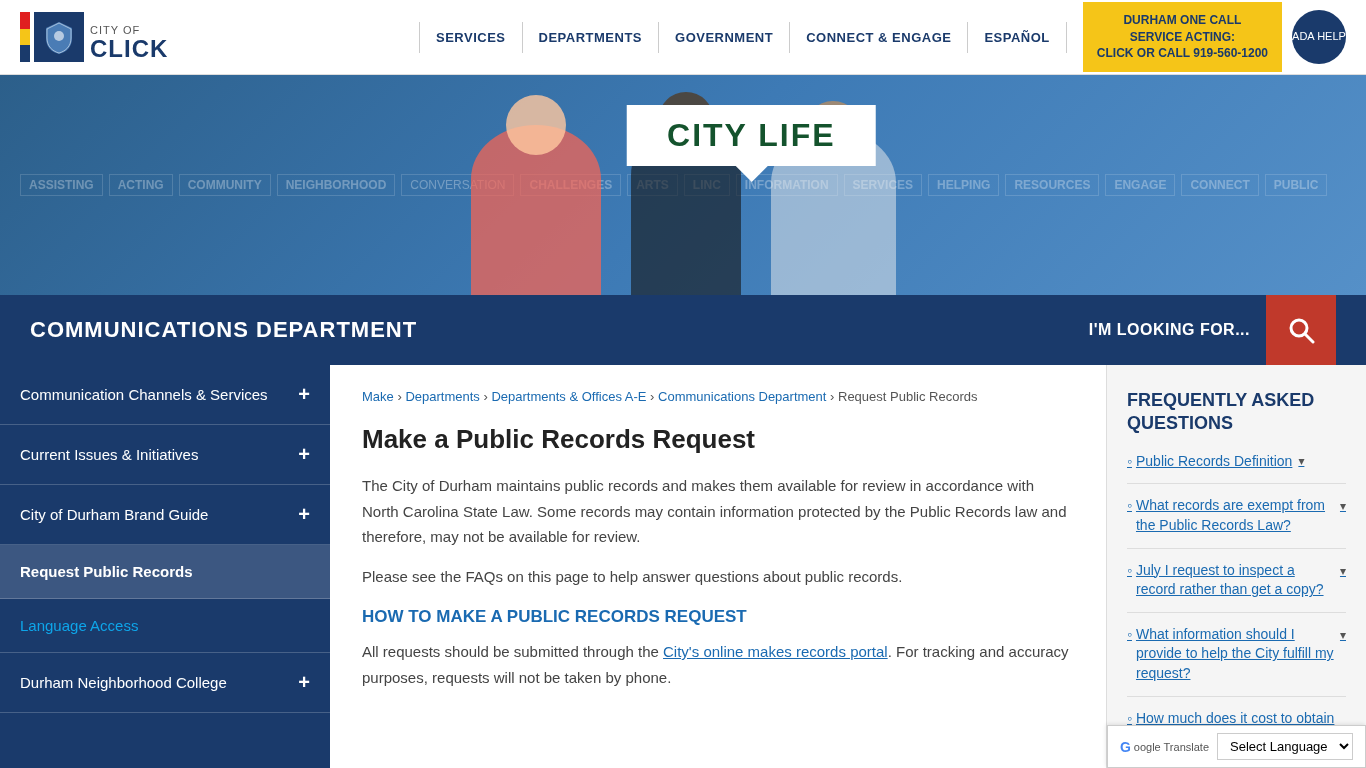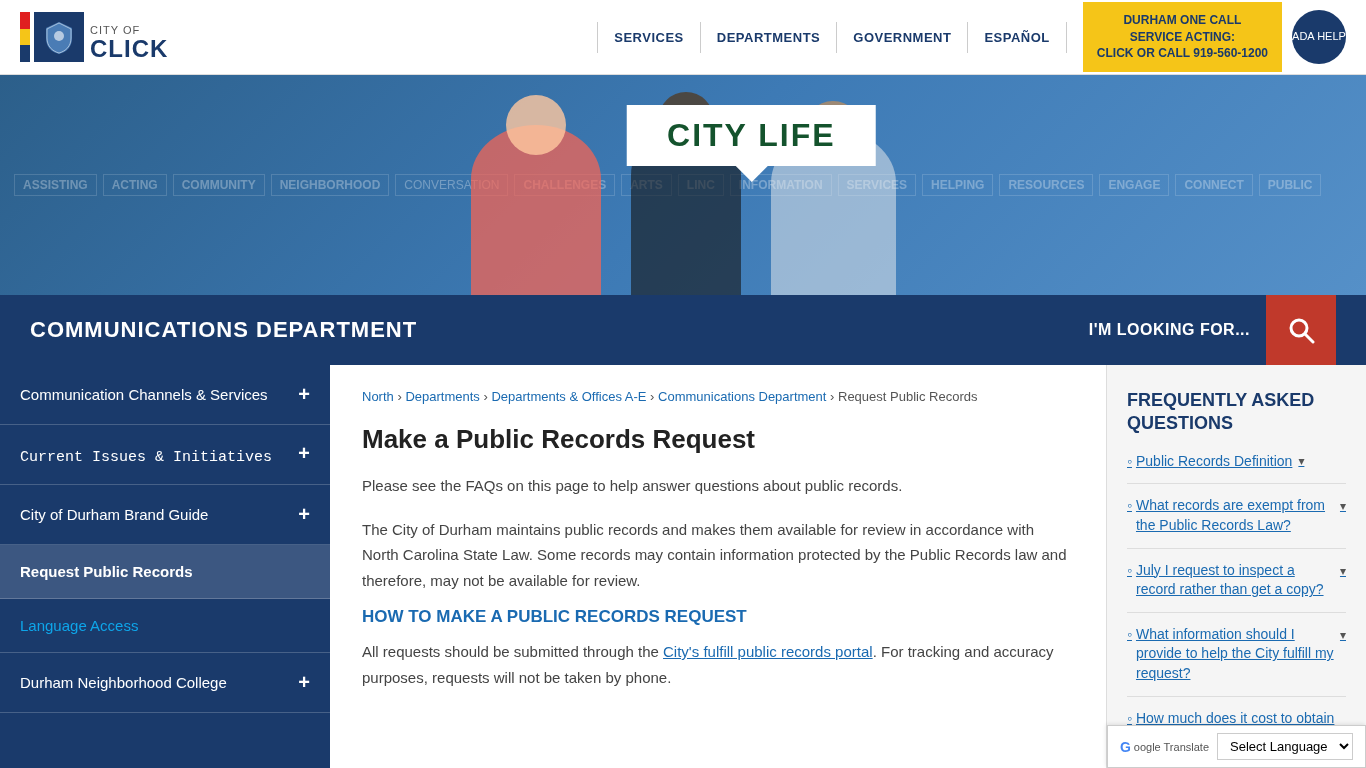--- a/index.html
+++ b/index.html
@@ -25,33 +25,34 @@
     <div style="display:flex; flex-direction:column; line-height:1.1;">
       <span style="font-size:11px; color:#555; letter-spacing:1px;">CITY OF</span>
       <span style="font-size:24px; font-weight:bold; color:#1a3a6b; letter-spacing:1px;">CLICK</span>
     </div>
   </div>
 
   <nav style="display:flex; align-items:center; margin-right:16px; border-left:1px solid #ccc;">
     <a style="text-decoration:none; color:#1a3a6b; font-weight:bold; font-size:13px; padding:8px 16px; border-right:1px solid #ccc; letter-spacing:0.5px;">SERVICES</a>
     <a style="text-decoration:none; color:#1a3a6b; font-weight:bold; font-size:13px; padding:8px 16px; border-right:1px solid #ccc; letter-spacing:0.5px;">DEPARTMENTS</a>
     <a style="text-decoration:none; color:#1a3a6b; font-weight:bold; font-size:13px; padding:8px 16px; border-right:1px solid #ccc; letter-spacing:0.5px;">GOVERNMENT</a>
+    <a style="text-decoration:none; color:#1a3a6b; font-weight:bold; font-size:13px; padding:8px 16px; border-right:1px solid #ccc; letter-spacing:0.5px;">CONNECT &amp; ENGAGE</a>
     <a style="text-decoration:none; color:#1a3a6b; font-weight:bold; font-size:13px; padding:8px 16px; border-right:1px solid #ccc; letter-spacing:0.5px;">ESPAÑOL</a>
   </nav>
 
   <button style="background:#f5c518; color:#1a3a6b; font-weight:bold; font-size:12px; padding:10px 14px; text-align:center; line-height:1.4; border:none; cursor:pointer; margin-right:10px;">
     <span>DURHAM ONE CALL</span><br>
     <span>SERVICE ACTING:</span><br>
     <span>CLICK OR CALL 919-560-1200</span>
   </button>
   <button style="background:#1a3a6b; color:#fff; font-weight:normal; font-size:11px; padding:0; text-align:center; line-height:1.2; border:none; cursor:pointer; border-radius:50%; width:54px; height:54px;">ADA HELP</button>
 </header>
 
 <div style="width:100%; height:220px; background:linear-gradient(135deg,#2c5f8a,#3d7ab5,#5590c8); position:relative; overflow:hidden;">
-  <div style="position:absolute; inset:0; display:flex; flex-wrap:wrap; gap:6px; padding:14px; align-content:center; opacity:0.3;border-radius:27px;">
+  <div style="position:absolute; inset:0; display:flex; flex-wrap:wrap; gap:6px; padding:20px; align-content:center; opacity:0.3;border-radius:27px;">
     <span style="color:#fff; font-size:12px; font-weight:bold; border:1px solid rgba(255,255,255,0.5); padding:3px 8px; text-transform:uppercase;">ASSISTING</span>
     <span style="color:#fff; font-size:12px; font-weight:bold; border:1px solid rgba(255,255,255,0.5); padding:3px 8px; text-transform:uppercase;">ACTING</span>
     <span style="color:#fff; font-size:12px; font-weight:bold; border:1px solid rgba(255,255,255,0.5); padding:3px 8px; text-transform:uppercase;">COMMUNITY</span>
     <span style="color:#fff; font-size:12px; font-weight:bold; border:1px solid rgba(255,255,255,0.5); padding:3px 8px; text-transform:uppercase;">NEIGHBORHOOD</span>
     <span style="color:#fff; font-size:12px; font-weight:normal; border:1px solid rgba(255,255,255,0.5); padding:3px 8px; text-transform:uppercase;">CONVERSATION</span>
     <span style="color:#fff; font-size:12px; font-weight:bold; border:1px solid rgba(255,255,255,0.5); padding:3px 8px; text-transform:uppercase;">CHALLENGES</span>
     <span style="color:#fff; font-size:12px; font-weight:bold; border:1px solid rgba(255,255,255,0.5); padding:3px 8px; text-transform:uppercase;">ARTS</span>
     <span style="color:#fff; font-size:12px; font-weight:bold; border:1px solid rgba(255,255,255,0.5); padding:3px 8px; text-transform:uppercase;">LINC</span>
     <span style="color:#fff; font-size:12px; font-weight:bold; border:1px solid rgba(255,255,255,0.5); padding:3px 8px; text-transform:uppercase;">INFORMATION</span>
     <span style="color:#fff; font-size:12px; font-weight:bold; border:1px solid rgba(255,255,255,0.5); padding:3px 8px; text-transform:uppercase;">SERVICES</span>
@@ -98,21 +99,21 @@
 
 <div style="display:flex; background:#f5f5f5; min-height:400px;">
 
   <aside style="width:330px; min-width:330px; background:#1a3a6b;">
 
     <div style="border-bottom:1px solid rgba(255,255,255,0.2); display:flex; align-items:center; justify-content:space-between; padding:18px 20px; cursor:pointer; color:#fff; font-size:15px;">
       <span>Communication Channels &amp; Services</span>
       <span style="color:#fff; font-size:20px; font-weight:bold;">+</span>
     </div>
 
-    <div style="border-bottom:1px solid rgba(255,255,255,0.2); display:flex; align-items:flex-end; justify-content:space-between; padding:18px 20px; cursor:pointer; color:#fff; font-size:15px;font-family:Liberation Mono, monospace;">
+    <div style="border-bottom:1px solid rgba(255,255,255,0.2); display:flex; align-items:center; justify-content:space-between; padding:18px 20px; cursor:pointer; color:#fff; font-size:15px;">
       <span>Current Issues &amp; Initiatives</span>
       <span style="color:#fff; font-size:20px; font-weight:bold;">+</span>
     </div>
 
     <div style="border-bottom:1px solid rgba(255,255,255,0.2); display:flex; align-items:center; justify-content:space-between; padding:18px 20px; cursor:pointer; color:#fff; font-size:15px;">
       <span>City of Durham Brand Guide</span>
       <span style="color:#fff; font-size:20px; font-weight:bold;">+</span>
     </div>
 
     <div style="border-bottom:1px solid rgba(255,255,255,0.2); display:flex; align-items:center; justify-content:space-between; padding:18px 20px; cursor:pointer; background:rgba(255,255,255,0.15); color:#fff; font-size:15px; font-weight:bold;">
@@ -126,40 +127,40 @@
     <div style="border-bottom:1px solid rgba(255,255,255,0.2); display:flex; align-items:center; justify-content:space-between; padding:18px 20px; cursor:pointer; color:#fff; font-size:15px;">
       <span>Durham Neighborhood College</span>
       <span style="color:#fff; font-size:20px; font-weight:bold;">+</span>
     </div>
 
   </aside>
 
   <main style="flex:1; padding:24px 32px; background:#fff;">
 
     <nav style="font-size:13px; color:#555; margin-bottom:20px;">
-      <a style="color:#1a6ab1; text-decoration:none;">North</a>
+      <a style="color:#1a6ab1; text-decoration:none;">Make</a>
       <span> › </span>
       <a style="color:#1a6ab1; text-decoration:none;">Departments</a>
       <span> › </span>
       <a style="color:#1a6ab1; text-decoration:none;">Departments &amp; Offices A-E</a>
       <span> › </span>
       <a style="color:#1a6ab1; text-decoration:none;">Communications Department</a>
       <span> › </span>
       <span style="color:#555;">Request Public Records</span>
     </nav>
 
     <h1 style="font-size:26px; font-weight:bold; color:#222; margin-bottom:18px;">Make a Public Records Request</h1>
 
+    <p style="font-size:15px; line-height:1.7; color:#444; margin-bottom:14px;">The City of Durham maintains public records and makes them available for review in accordance with North Carolina State Law. Some records may contain information protected by the Public Records law and therefore, may not be available for review.</p>
     <p style="font-size:15px; line-height:1.7; color:#444; margin-bottom:18px;">Please see the FAQs on this page to help answer questions about public records.</p>
-    <p style="font-size:15px; line-height:1.7; color:#444; margin-bottom:14px;">The City of Durham maintains public records and makes them available for review in accordance with North Carolina State Law. Some records may contain information protected by the Public Records law and therefore, may not be available for review.</p>
 
     <h2 style="font-size:17px; font-weight:bold; color:#1a6ab1; text-transform:uppercase; margin-bottom:12px;">HOW TO MAKE A PUBLIC RECORDS REQUEST</h2>
 
     <p style="font-size:15px; line-height:1.7; color:#444;">
-      <span>All requests should be submitted through the </span><a style="color:#1a6ab1; text-decoration:underline; cursor:pointer;">City's fulfill public records portal</a><span>. For tracking and accuracy purposes, requests will not be taken by phone.</span>
+      <span>All requests should be submitted through the </span><a style="color:#1a6ab1; text-decoration:underline; cursor:pointer;">City's online makes records portal</a><span>. For tracking and accuracy purposes, requests will not be taken by phone.</span>
     </p>
 
   </main>
 
   <aside style="width:260px; min-width:260px; padding:24px 20px; background:#f5f5f5; border-left:1px solid #ddd;">
 
     <h2 style="font-size:18px; font-weight:bold; color:#1a3a6b; margin-bottom:16px; text-transform:uppercase; line-height:1.3;">FREQUENTLY ASKED QUESTIONS</h2>
 
     <div style="margin-bottom:12px; border-bottom:1px solid #ddd; padding-bottom:12px;">
       <a style="color:#1a6ab1; text-decoration:underline; font-size:14px; line-height:1.4; cursor:pointer; display:flex; align-items:center; gap:4px;">

